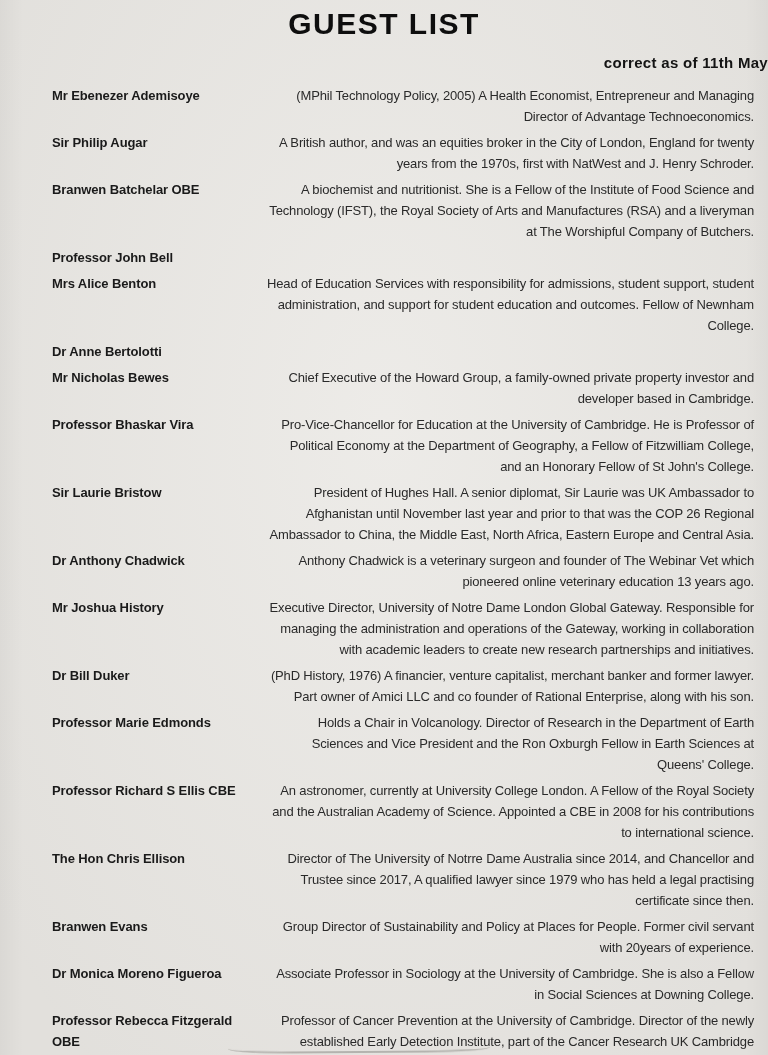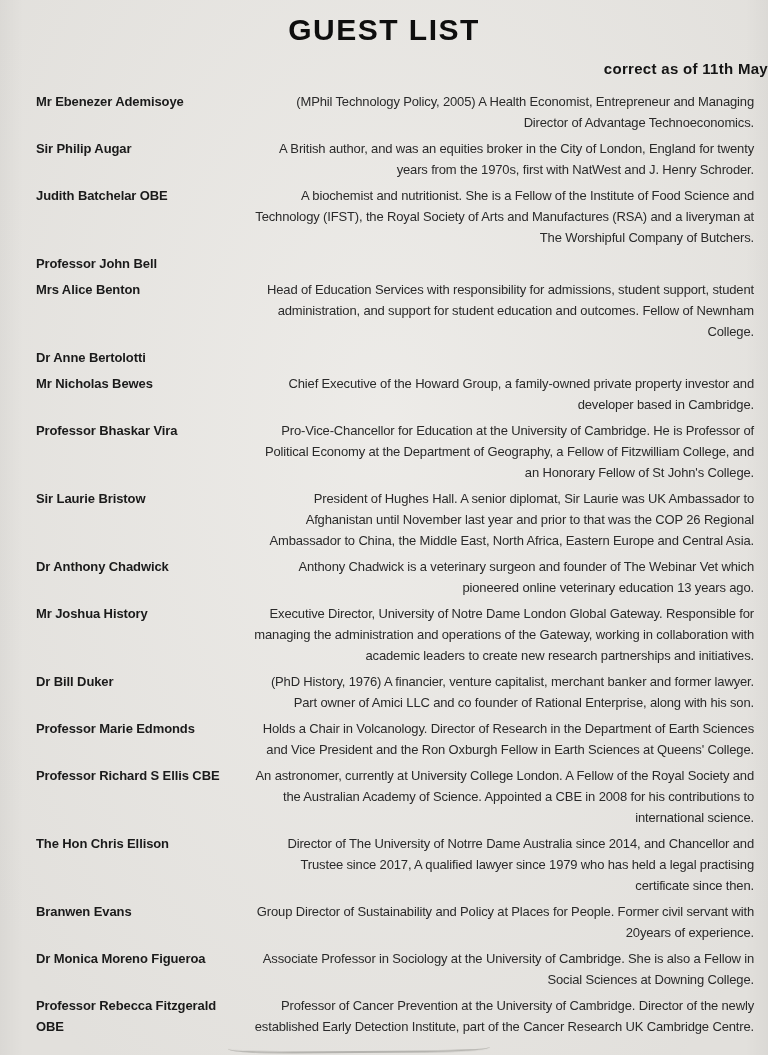--- a/index.html
+++ b/index.html
@@ -18,21 +18,21 @@
     width: 768px;
     height: 1055px;
     overflow: hidden;
     background:
       radial-gradient(ellipse at 50% 40%, rgba(255,255,255,0.18), rgba(0,0,0,0.03) 90%),
       linear-gradient(90deg, rgba(0,0,0,0.035) 0%, rgba(0,0,0,0) 3%, rgba(0,0,0,0) 97%, rgba(0,0,0,0.03) 100%),
       #e9e7e3;
   }
   .title {
     margin: 0;
-    padding-top: 13px;
+    padding-top: 7px;
     text-align: center;
     font-size: 30px;
     font-weight: bold;
     letter-spacing: 1.5px;
     color: #0e0e0e;
   }
   .subtitle {
     margin-top: 13px;
     text-align: right;
     font-size: 15px;
@@ -50,20 +50,21 @@
   }
   .name {
     flex: none;
     width: 193px;
     padding-right: 20px;
     font-weight: bold;
     font-size: 13px;
     line-height: 21px;
     letter-spacing: -0.1px;
     color: #1a1a1a;
+    margin-left: 16px;
   }
   .desc {
     flex: 1;
     font-size: 13px;
     line-height: 21px;
     letter-spacing: -0.15px;
     color: #2a2a2a;
     text-align: right;
   }
   .scan-edge {
@@ -91,21 +92,21 @@
         <div class="name">Mr Ebenezer Ademisoye</div>
         <div class="desc">(MPhil Technology Policy, 2005) A Health Economist, Entrepreneur and Managing Director of Advantage Technoeconomics.</div>
       </div>
 
       <div class="entry">
         <div class="name">Sir Philip Augar</div>
         <div class="desc">A British author, and was an equities broker in the City of London, England for twenty years from the 1970s, first with NatWest and J. Henry Schroder.</div>
       </div>
 
       <div class="entry">
-        <div class="name">Judith Batchelar OBE</div>
+        <div class="name">Branwen Batchelar OBE</div>
         <div class="desc">A biochemist and nutritionist. She is a Fellow of the Institute of Food Science and Technology (IFST), the Royal Society of Arts and Manufactures (RSA) and a liveryman at The Worshipful Company of Butchers.</div>
       </div>
 
       <div class="entry">
         <div class="name">Professor John Bell</div>
       </div>
 
       <div class="entry">
         <div class="name">Mrs Alice Benton</div>
         <div class="desc">Head of Education Services with responsibility for admissions, student support, student administration, and support for student education and outcomes. Fellow of Newnham College.</div>

